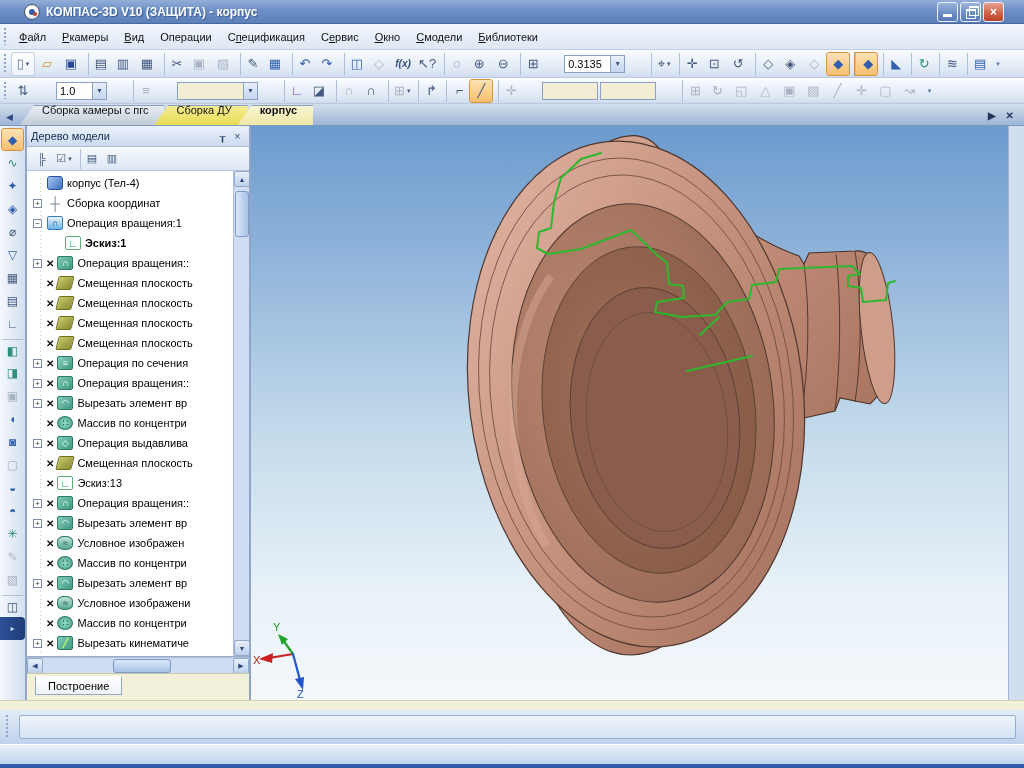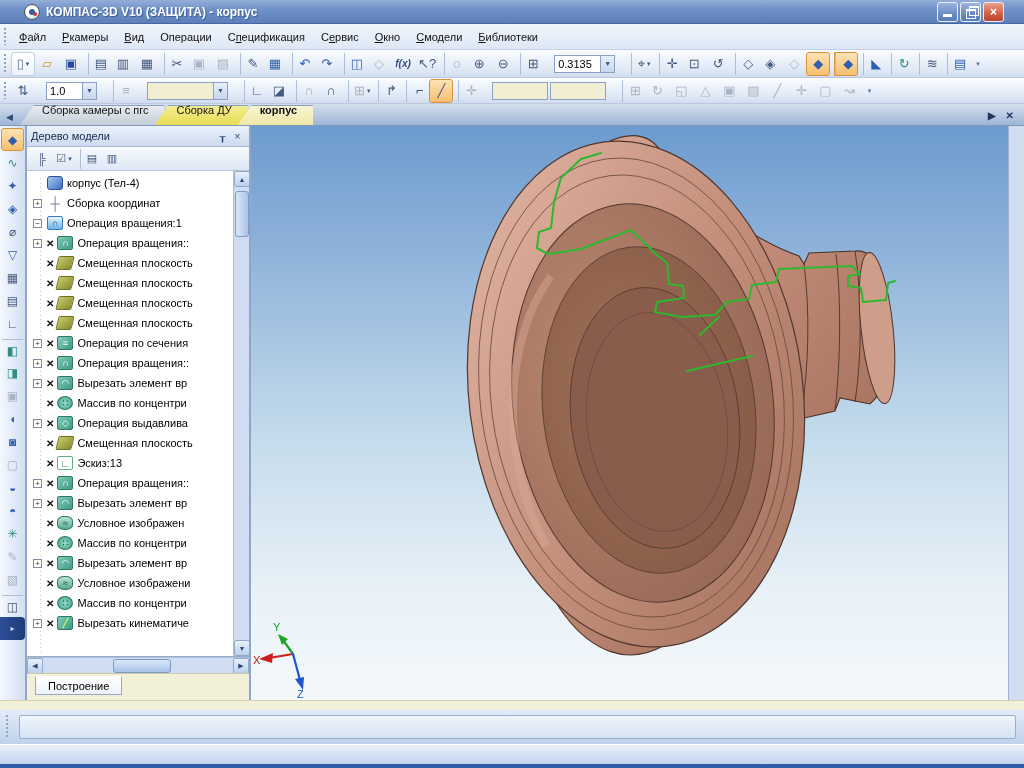--- a/index.html
+++ b/index.html
@@ -40,21 +40,21 @@
   .tbi[data-c="dark"] { color:#44597f; }
   .tbi[data-c="blue"] { color:#2f5fae; }
   .tbi[data-c="teal"] { color:#2f8f7d; }
   .tbi[data-c="purple"]{ color:#7a3fae; }
   .tbi[data-c="doc"]  { color:#5a708f; background:linear-gradient(180deg,#ffffff,#eef3fa); outline:1px solid #c4d1e4; }
   .tbi[data-c="folder"]{ color:#c89b30; }
   .tbi[data-c="save"] { color:#27489a; }
   .tbi[data-c="text"] { font-size:10px; font-style:italic; font-weight:bold; color:#35527e; }
   .tbi .dd { font-size:7px; margin-left:2px; color:#44597f; }
   .tbi .dd:empty { display:none; }
-  .combo { display:flex; align-items:center; margin:0 11px; }
+  .combo { display:flex; align-items:center; margin:0 21px; }
   .combo input { height:18px; border:1px solid #8ba0c2; border-right:none; padding:0 3px; font-size:11px; font-family:"Liberation Sans",sans-serif; }
   .combo .cdd { width:15px; height:18px; border:1px solid #8ba0c2; background:linear-gradient(180deg,#e9f0fa,#c6d6ee); font-size:7px; color:#3c557e; display:flex; align-items:center; justify-content:center; }
   .combo input.beige { background:#f1eed3; }
   .combo input.white { background:#fff; }
   .ovf { width:12px; display:flex; flex-direction:column; align-items:center; justify-content:center; color:#5a74a0; font-size:7px; line-height:5px; margin:0 2px; }
 
   
   .tabstrip { height:22px; background:linear-gradient(180deg,#d4dfee,#9db5d6); display:flex; align-items:flex-end; padding-left:30px; border-bottom:1px solid #7e98bf; position:relative; }
   .tabarrow { position:absolute; left:6px; bottom:3px; font-size:9px; color:#2d4a78; }
   .dtab { height:20px; padding:0 16px 12px 22px; display:flex; align-items:center; font-size:11px; color:#111;
@@ -572,20 +572,26 @@
               <span class="tlabel">Сборка координат</span>
             </div>
 
             <div class="trow" data-lvl="0">
               <span class="expbox">−</span>
 
               <span class="ticon" data-icon="revolve1"></span>
               <span class="tlabel">Операция вращения:1</span>
             </div>
 
+            <div class="trow" data-lvl="1">
+              <span class="expbox"></span>
+
+              <span class="ticon" data-icon="sketch"></span>
+              <span class="tlabel" data-b="bold">Эскиз:1</span>
+            </div>
 
             <div class="trow" data-lvl="0">
               <span class="expbox">+</span>
               <span class="xmark">✕</span>
               <span class="ticon" data-icon="revolve"></span>
               <span class="tlabel">Операция вращения::</span>
             </div>
 
             <div class="trow" data-lvl="0">
               <span class="expbox"></span>

